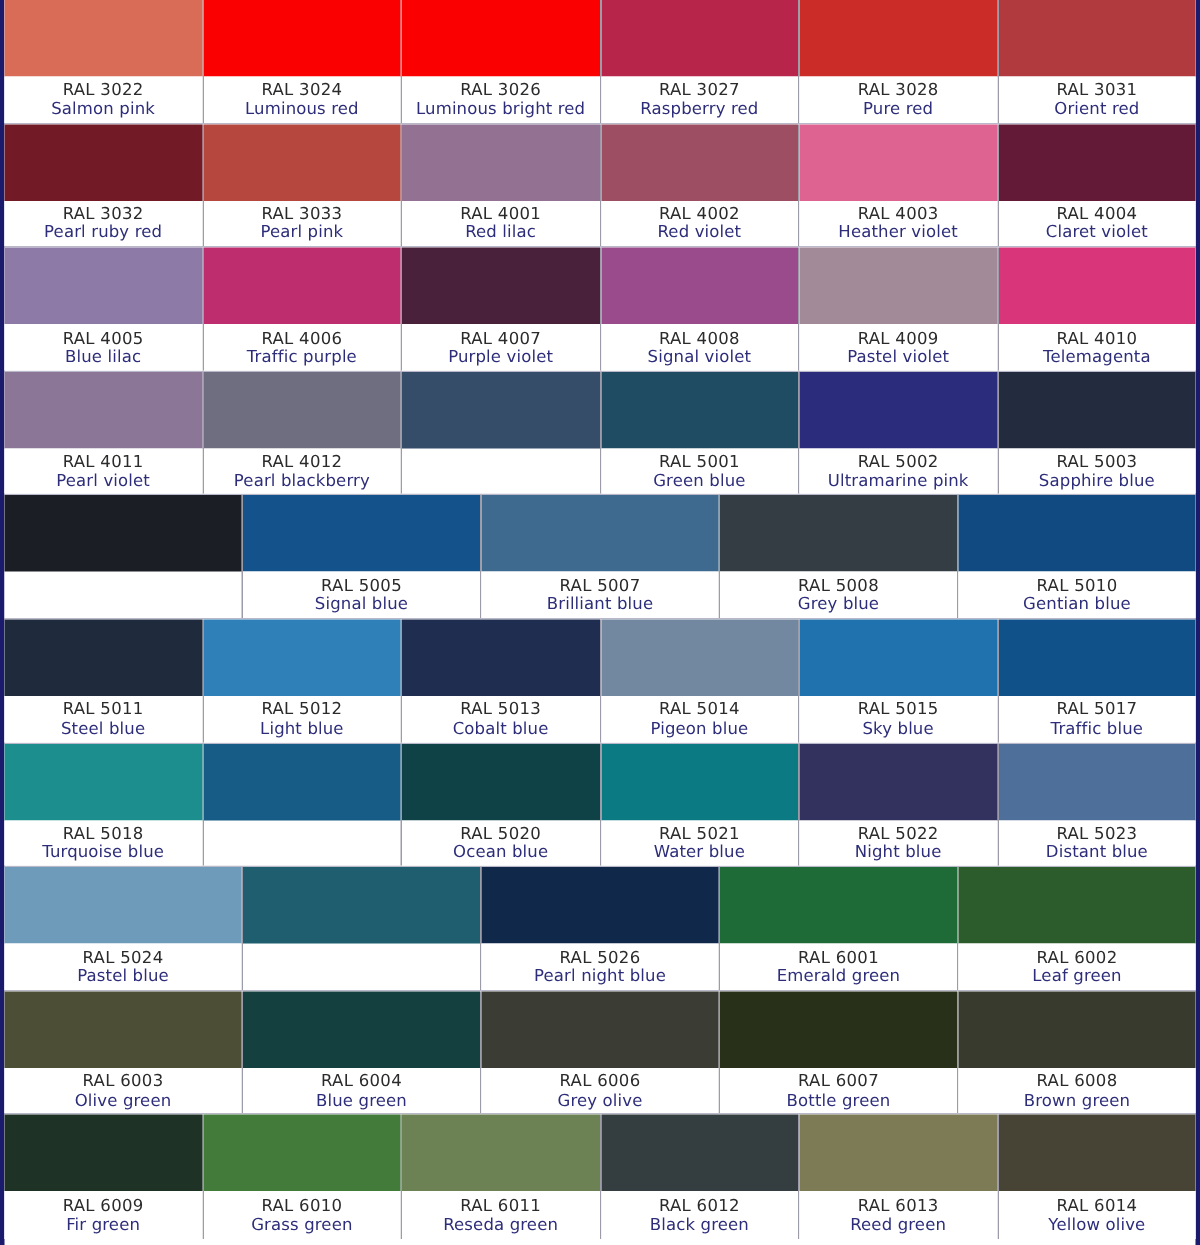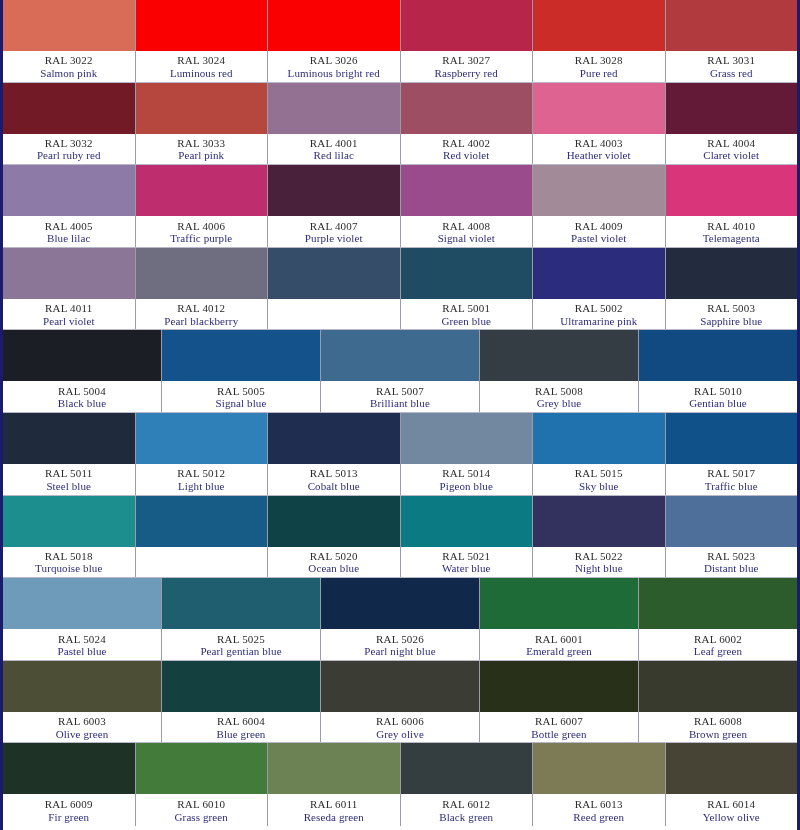--- a/index.html
+++ b/index.html
@@ -37,21 +37,20 @@
   .chart-row:last-child { border-bottom: none; }
 
   .color-cell {
     flex: 1 1 0;
     min-width: 0;
     display: flex;
     flex-direction: column;
     box-sizing: border-box;
     border-right: 1px solid #9c9ca8;
     background: #ffffff;
-    font-family: Liberation Serif, serif;
   }
   .color-cell:last-child { border-right: none; }
 
   .swatch {
     flex: 0 0 51px;
     width: 100%;
     box-sizing: border-box;
     margin: 0;
     padding: 0;
     border-right: 0;
@@ -118,21 +117,21 @@
         <div class="swatch" style="background: rgb(204, 44, 40);"></div>
         <div class="label-band">
           <div class="ral-code">RAL 3028</div>
           <div class="ral-name">Pure red</div>
         </div>
       </div>
       <div class="color-cell">
         <div class="swatch" style="background: rgb(176, 58, 62);"></div>
         <div class="label-band">
           <div class="ral-code">RAL 3031</div>
-          <div class="ral-name">Grass red</div>
+          <div class="ral-name">Orient red</div>
         </div>
       </div>
     </div>
     <div class="chart-row">
       <div class="color-cell">
         <div class="swatch" style="background: rgb(114, 26, 38);"></div>
         <div class="label-band">
           <div class="ral-code">RAL 3032</div>
           <div class="ral-name">Pearl ruby red</div>
         </div>
@@ -253,24 +252,20 @@
         <div class="swatch" style="background: rgb(35, 44, 63);"></div>
         <div class="label-band">
           <div class="ral-code">RAL 5003</div>
           <div class="ral-name">Sapphire blue</div>
         </div>
       </div>
     </div>
     <div class="chart-row">
       <div class="color-cell">
         <div class="swatch" style="background: rgb(27, 30, 36);"></div>
-        <div class="label-band">
-          <div class="ral-code">RAL 5004</div>
-          <div class="ral-name">Black blue</div>
-        </div>
       </div>
       <div class="color-cell">
         <div class="swatch" style="background: rgb(20, 82, 140);"></div>
         <div class="label-band">
           <div class="ral-code">RAL 5005</div>
           <div class="ral-name">Signal blue</div>
         </div>
       </div>
       <div class="color-cell">
         <div class="swatch" style="background: rgb(61, 106, 142);"></div>
@@ -381,24 +376,20 @@
     <div class="chart-row">
       <div class="color-cell">
         <div class="swatch" style="background: rgb(110, 155, 186);"></div>
         <div class="label-band">
           <div class="ral-code">RAL 5024</div>
           <div class="ral-name">Pastel blue</div>
         </div>
       </div>
       <div class="color-cell">
         <div class="swatch" style="background: rgb(31, 94, 110);"></div>
-        <div class="label-band">
-          <div class="ral-code">RAL 5025</div>
-          <div class="ral-name">Pearl gentian blue</div>
-        </div>
       </div>
       <div class="color-cell">
         <div class="swatch" style="background: rgb(16, 41, 74);"></div>
         <div class="label-band">
           <div class="ral-code">RAL 5026</div>
           <div class="ral-name">Pearl night blue</div>
         </div>
       </div>
       <div class="color-cell">
         <div class="swatch" style="background: rgb(31, 107, 56);"></div>

